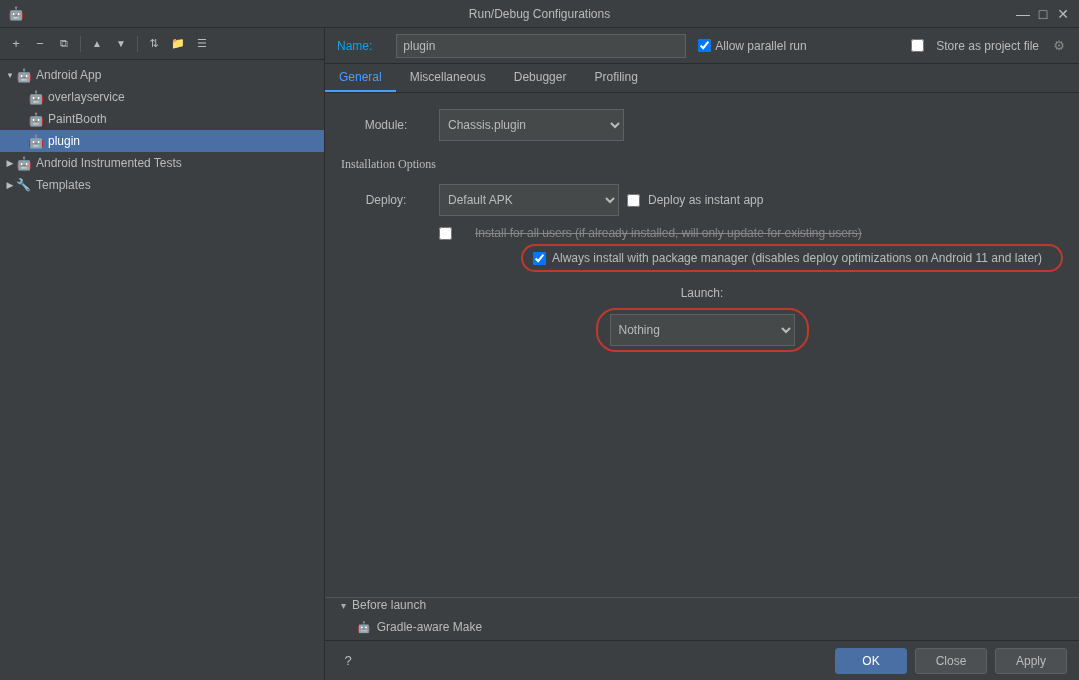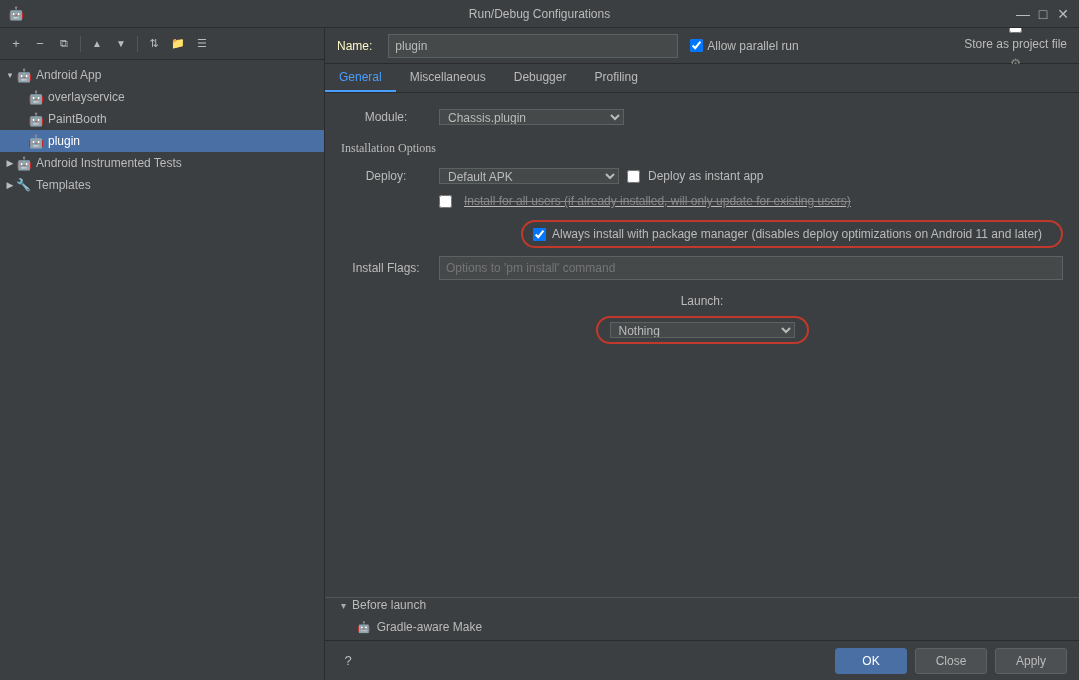--- a/index.html
+++ b/index.html
@@ -121,37 +121,36 @@
 
     
     .top-bar {
       height: 36px;
       display: flex;
       align-items: center;
       padding: 0 12px;
       gap: 12px;
       border-bottom: 1px solid #2b2b2b;
     }
-    .name-label { color: #fef9c3; font-size: 12px; margin-right: 4px; }
+    .name-label { color: #0ea5e9; font-size: 12px; margin-right: 12px; }
     .name-input {
       width: 290px;
       height: 24px;
       background: #45494a;
       border: 1px solid #5c6164;
       color: #bbbbbb;
       padding: 0 6px;
       font-size: 12px;
       outline: none;
     }
     .allow-parallel-cb { display: flex; align-items: center; gap: 4px; }
     .allow-parallel-cb input[type=checkbox] { cursor: pointer; }
     .store-project {
-      display: flex; align-items: center; gap: 4px;
+      display: flex; align-items: center; gap: 12px;
       margin-left: auto;
-      flex-direction: column;
     }
     .store-project input[type=checkbox] { cursor: pointer; }
     .gear-btn {
       width: 16px; height: 16px;
       display: flex; align-items: center; justify-content: center;
       cursor: pointer;
       color: #888;
       font-size: 13px;
     }
 
@@ -189,41 +188,40 @@
     }
     .form-label {
       width: 90px;
       text-align: center;
       color: #bbbbbb;
       font-size: 12px;
       flex-shrink: 0;
     }
 
     select.form-select {
-      height: 16px;
+      height: 32px;
       background: #45494a;
       border: 1px solid #5c6164;
       color: #bbbbbb;
       padding: 0 4px;
       font-size: 12px;
       outline: none;
       cursor: pointer;
       appearance: auto;
     }
     .deploy-select { width: 180px; }
     .module-select { width: 185px; }
     .launch-select { width: 185px; }
 
     .checkbox-row {
       display: flex;
       align-items: center;
-      gap: 12px;
-      margin-bottom: 12px;
+      gap: 23px;
+      margin-bottom: 4px;
       padding-left: 98px;
-      text-decoration: underline;
     }
     .checkbox-row input[type=checkbox] { cursor: pointer; }
     .checkbox-row label { font-size: 12px; color: #bbbbbb; cursor: pointer; }
     .checkbox-row label.strikethrough { text-decoration: line-through; color: #888; }
     
     .highlighted-row {
       border: 2px solid #c0392b;
       border-radius: 20px;
       padding: 5px 12px 5px 10px;
       display: flex;
@@ -470,24 +468,20 @@
           <label for="installAllUsers" class="strikethrough">Install for all users (if already installed, will only update for existing users)</label>
         </div>
 
         <div style="margin-bottom:8px; padding-left:90px;">
           <div class="highlighted-row">
             <input type="checkbox" id="alwaysInstall" checked="" style="">
             <label for="alwaysInstall">Always install with package manager (disables deploy optimizations on Android 11 and later)</label>
           </div>
         </div>
 
-        <div class="install-flags-row">
-          <span class="form-label">Install Flags:</span>
-          <input type="text" class="flags-input" placeholder="Options to 'pm install' command" style="">
-        </div>
 
         <div class="launch-options-section">
 
           <div class="form-row launch-row-wrapper">
             <span class="form-label">Launch:</span>
             <div class="launch-highlighted">
               <select class="form-select launch-select">
                 <option>Nothing</option>
                 <option>Default Activity</option>
                 <option>Specified Activity</option>

